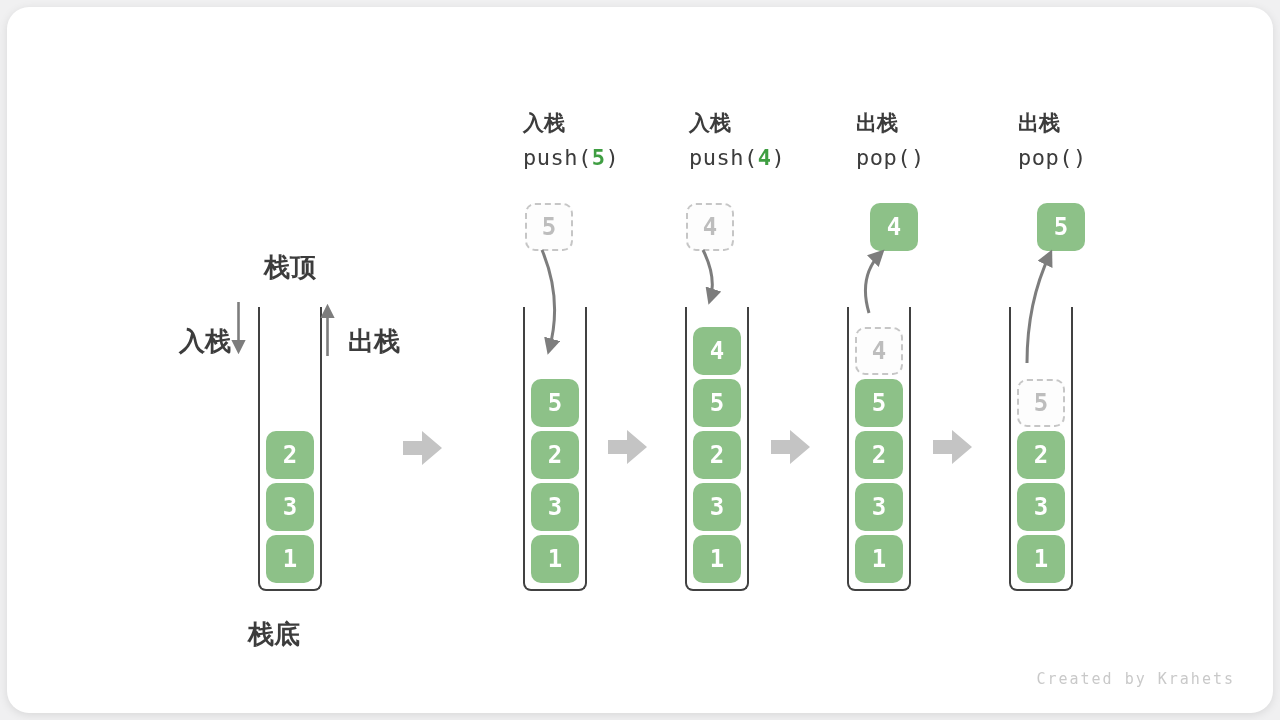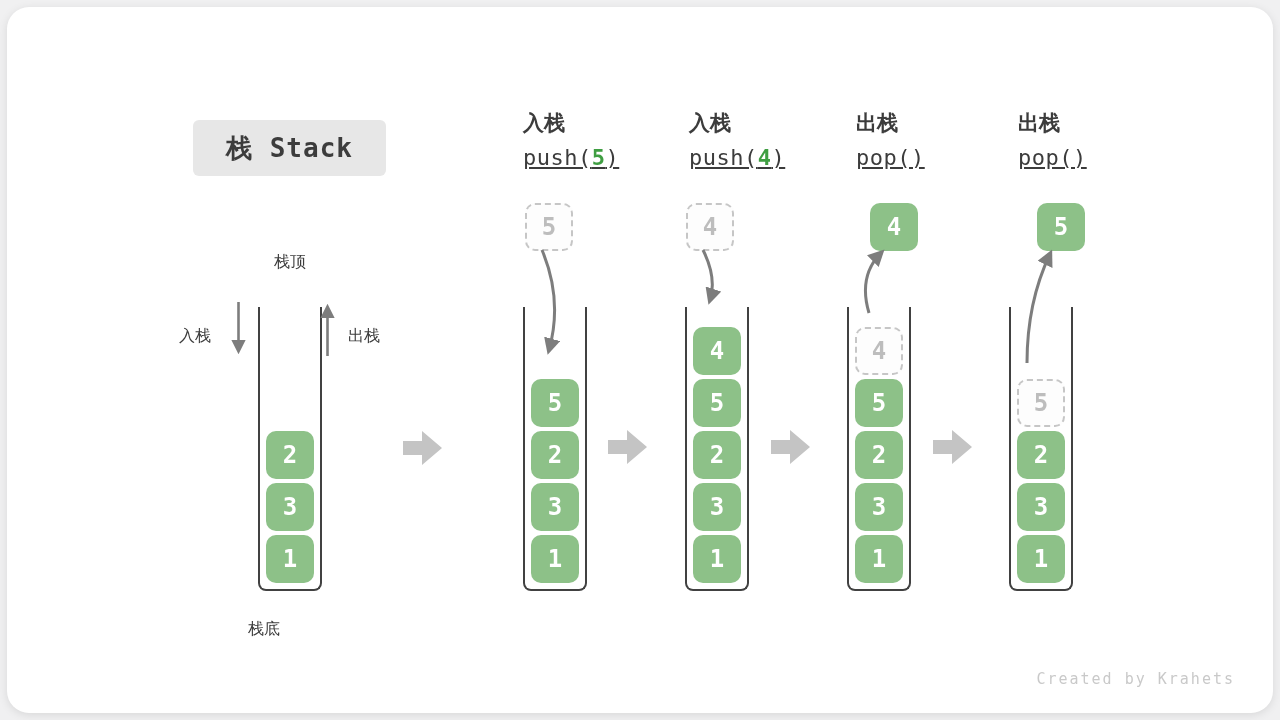--- a/index.html
+++ b/index.html
@@ -41,21 +41,21 @@
     font-size: 26px; font-weight: bold;
     letter-spacing: 1px;
   }
   .col-header { position: absolute; top: 106px; }
   .col-header .h-cn {
     font-size: 21px; font-weight: 600; line-height: 1;
     margin-bottom: 13px;
   }
   .col-header .h-code {
     font-family: "DejaVu Sans Mono", monospace;
-    font-size: 22px; line-height: 1; letter-spacing: 0.5px; text-decoration: underline;
+    font-size: 22px; line-height: 1; letter-spacing: 0.5px;
   }
   .col-header .accent { color: var(--accent-green); font-weight: bold; }
   .h2 { left: 516px; } .h3 { left: 682px; } .h4 { left: 849px; } .h5 { left: 1011px; }
 
   .float-box {
     position: absolute; top: 196px; width: 48px; height: 48px;
     border-radius: 10px;
     display: flex; align-items: center; justify-content: center;
     font-family: "DejaVu Sans Mono", monospace;
     font-size: 24px; font-weight: bold;
@@ -85,43 +85,40 @@
     display: flex; align-items: center; justify-content: center;
     font-family: "DejaVu Sans Mono", monospace;
     font-size: 24px; font-weight: bold;
   }
   .cell.solid { background: var(--block-green); color: #fff; }
   .cell.ghost {
     border: 2px dashed var(--ghost-border);
     color: var(--ghost-text);
     background: #fdfdfd;
   }
-  .side-label { position: absolute; font-size: 16px; font-weight: normal; line-height: 1; }
+  .side-label { position: absolute; font-size: 26px; font-weight: bold; line-height: 1; }
   .lbl-top    { left: 241px; width: 84px; top: 247px; text-align: center; }
   .lbl-bottom { left: 241px; width: 84px; top: 614px; text-align: left; }
   .lbl-push   { left: 172px; top: 321px; }
   .lbl-pop    { left: 341px; top: 321px; }
 
   .arrow-layer { position: absolute; left: 0; top: 0; pointer-events: none; }
   .watermark {
     position: absolute; right: 38px; bottom: 25px;
     font-family: "DejaVu Sans Mono", monospace;
     font-size: 15px; letter-spacing: 2px;
     color: var(--watermark-gray);
   }
 </style>
 </head>
 <body>
 
 <div class="canvas">
   <div class="card">
 
-    <div class="title-box">
-      <span>栈 Stack</span>
-    </div>
 
     <div class="col-header h2">
       <div class="h-cn">入栈</div>
       <div class="h-code"><span>push(</span><span class="accent">5</span><span>)</span></div>
     </div>
     <div class="col-header h3">
       <div class="h-cn">入栈</div>
       <div class="h-code"><span>push(</span><span class="accent">4</span><span>)</span></div>
     </div>
     <div class="col-header h4">

